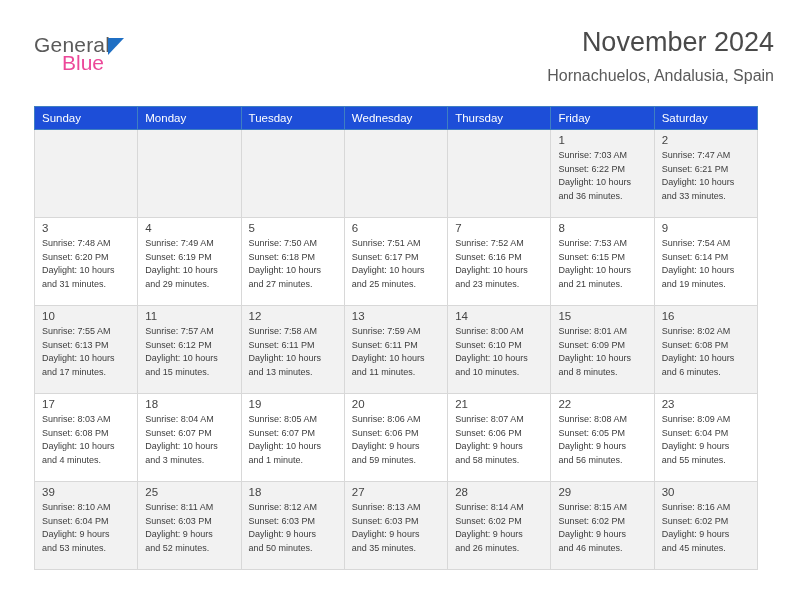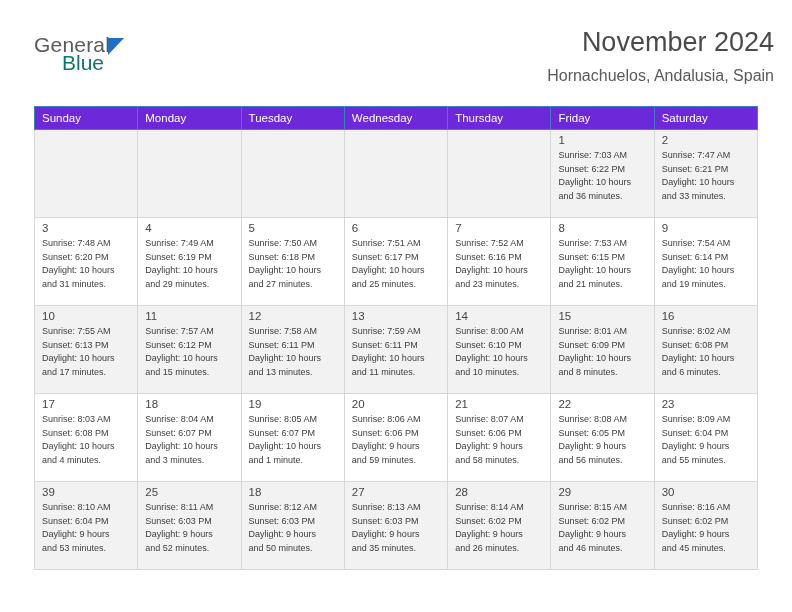--- a/index.html
+++ b/index.html
@@ -38,21 +38,21 @@
     position: relative;
     width: 0; height: 0;
     margin-left: -2px;
     border-left: 16px solid #1f6fc4;
     border-bottom: 17px solid transparent;
     vertical-align: -3px;
   }
   .logo-blue {
     display: block;
     font-size: 21px;
-    color: #0f766e;
+    color: #ec4899;
     margin-top: -3px;
     margin-left: 28px;
   }
   .title-block {
     text-align: right;
   }
   .month-title {
     font-size: 27px;
     color: #4a4a4a;
     font-weight: normal;
@@ -64,21 +64,21 @@
     margin-top: 9px;
   }
   
   .calendar {
     margin: 8px 34px 0 34px;
     border-collapse: collapse;
     width: 724px;
     table-layout: fixed;
   }
   .calendar th {
-    background: #6d28d9;
+    background: #1d4ed8;
     color: #ffffff;
     font-size: 11.5px;
     font-weight: normal;
     text-align: left;
     padding: 5px 0 5px 7px;
     border: 1px solid #3f7fc1;
     height: 21px;
   }
   .calendar td {
     border: 1px solid #d8d8d8;

